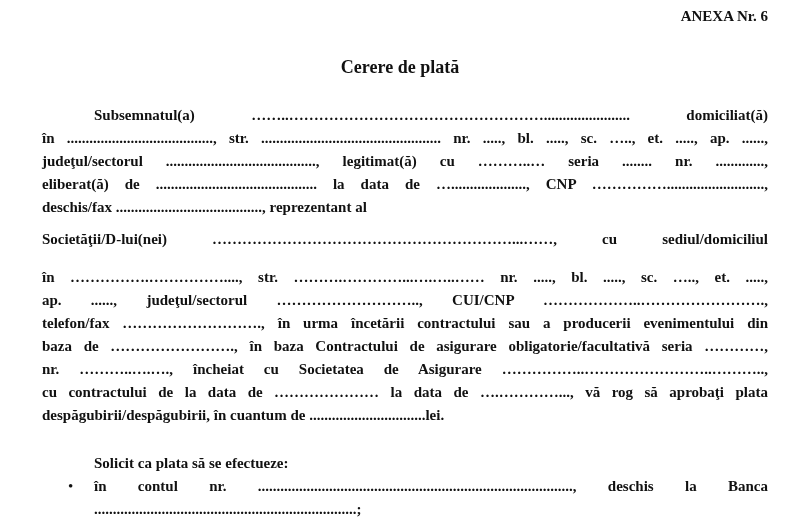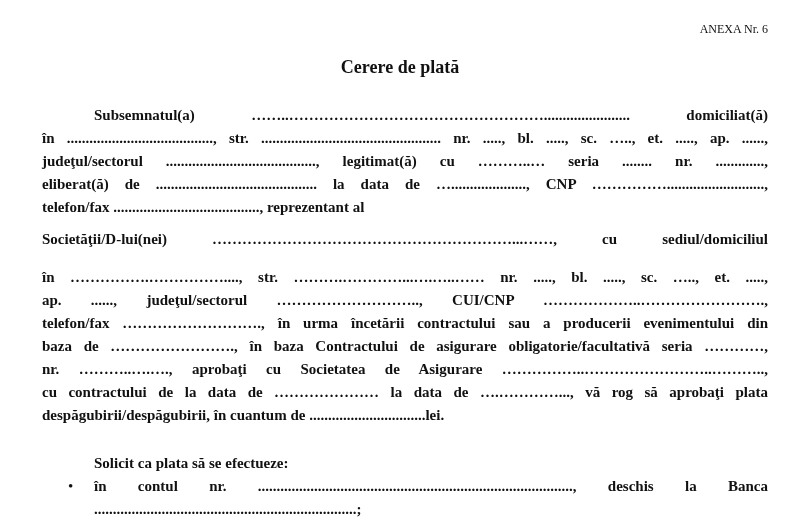--- a/index.html
+++ b/index.html
@@ -12,24 +12,23 @@
       height: 524px;
       overflow: hidden;
       position: relative;
       font-family: "Liberation Serif", "DejaVu Serif", serif;
       color: #111111;
     }
     .annex {
       position: absolute;
       top: 8px;
       right: 32px;
-      font-weight: normal;
-      font-size: 12px;
+      font-weight: bold;
+      font-size: 15px;
       letter-spacing: 0px;
-      margin-top: 14px;
     }
     .title {
       position: absolute;
       top: 57px;
       left: 0;
       width: 800px;
       text-align: center;
       font-weight: bold;
       font-size: 18px;
     }
@@ -70,27 +69,27 @@
 </head>
 <body>
 
 <div class="annex">ANEXA Nr. 6</div>
 <div class="title">Cerere de plată</div>
 
 <div class="line indent" style="top:106px">Subsemnatul(a)  ……..…………………………………………….......................  domiciliat(ă)</div>
 <div class="line" style="top:129px">în ......................................., str. ................................................ nr. ....., bl. ....., sc. ….., et. ....., ap. ......,</div>
 <div class="line" style="top:152px">judeţul/sectorul  ........................................,  legitimat(ă)  cu  ………..…  seria  ........  nr.  .............,</div>
 <div class="line" style="top:175px">eliberat(ă) de ........................................... la data de …...................., CNP ……………..........................,</div>
-<div class="line last" style="top:198px">telefon/fax ......................................., reprezentant al</div>
+<div class="line last" style="top:198px">deschis/fax ......................................., reprezentant al</div>
 
 <div class="line" style="top:230px">Societăţii/D-lui(nei)  ……………………………………………………...……,  cu  sediul/domiciliul</div>
 <div class="line" style="top:268px">în …………….……………...., str. ……….…………...….…..…… nr. ....., bl. ....., sc. ….., et. .....,</div>
 <div class="line" style="top:291px">ap.  ......,  judeţul/sectorul  ………………………..,  CUI/CNP  ………………..…………………….,</div>
 <div class="line" style="top:314px">telefon/fax ………………………., în urma încetării contractului sau a producerii evenimentului din</div>
 <div class="line" style="top:337px">baza de ……………………., în baza Contractului de asigurare obligatorie/facultativă seria …………,</div>
-<div class="line" style="top:360px">nr. ………..….…., aprobaţi cu Societatea de Asigurare ……………..……………………..………..,</div>
+<div class="line" style="top:360px">nr. ………..….…., încheiat cu Societatea de Asigurare ……………..……………………..………..,</div>
 <div class="line" style="top:383px">cu  contractului  de  la  data  de  …………………  la  data  de  ….…………...,  vă  rog  să  aprobaţi  plata</div>
 <div class="line last" style="top:406px">despăgubirii/despăgubirii, în cuantum de ...............................lei.</div>
 
 <div class="line indent last" style="top:454px">Solicit ca plata să se efectueze:</div>
 <div class="bullet" style="top:477px">•</div>
 <div class="line bl" style="top:477px">în  contul  nr.  ....................................................................................,  deschis  la  Banca</div>
 <div class="line bl2" style="top:500px">......................................................................;</div>
 
 </body></html>

